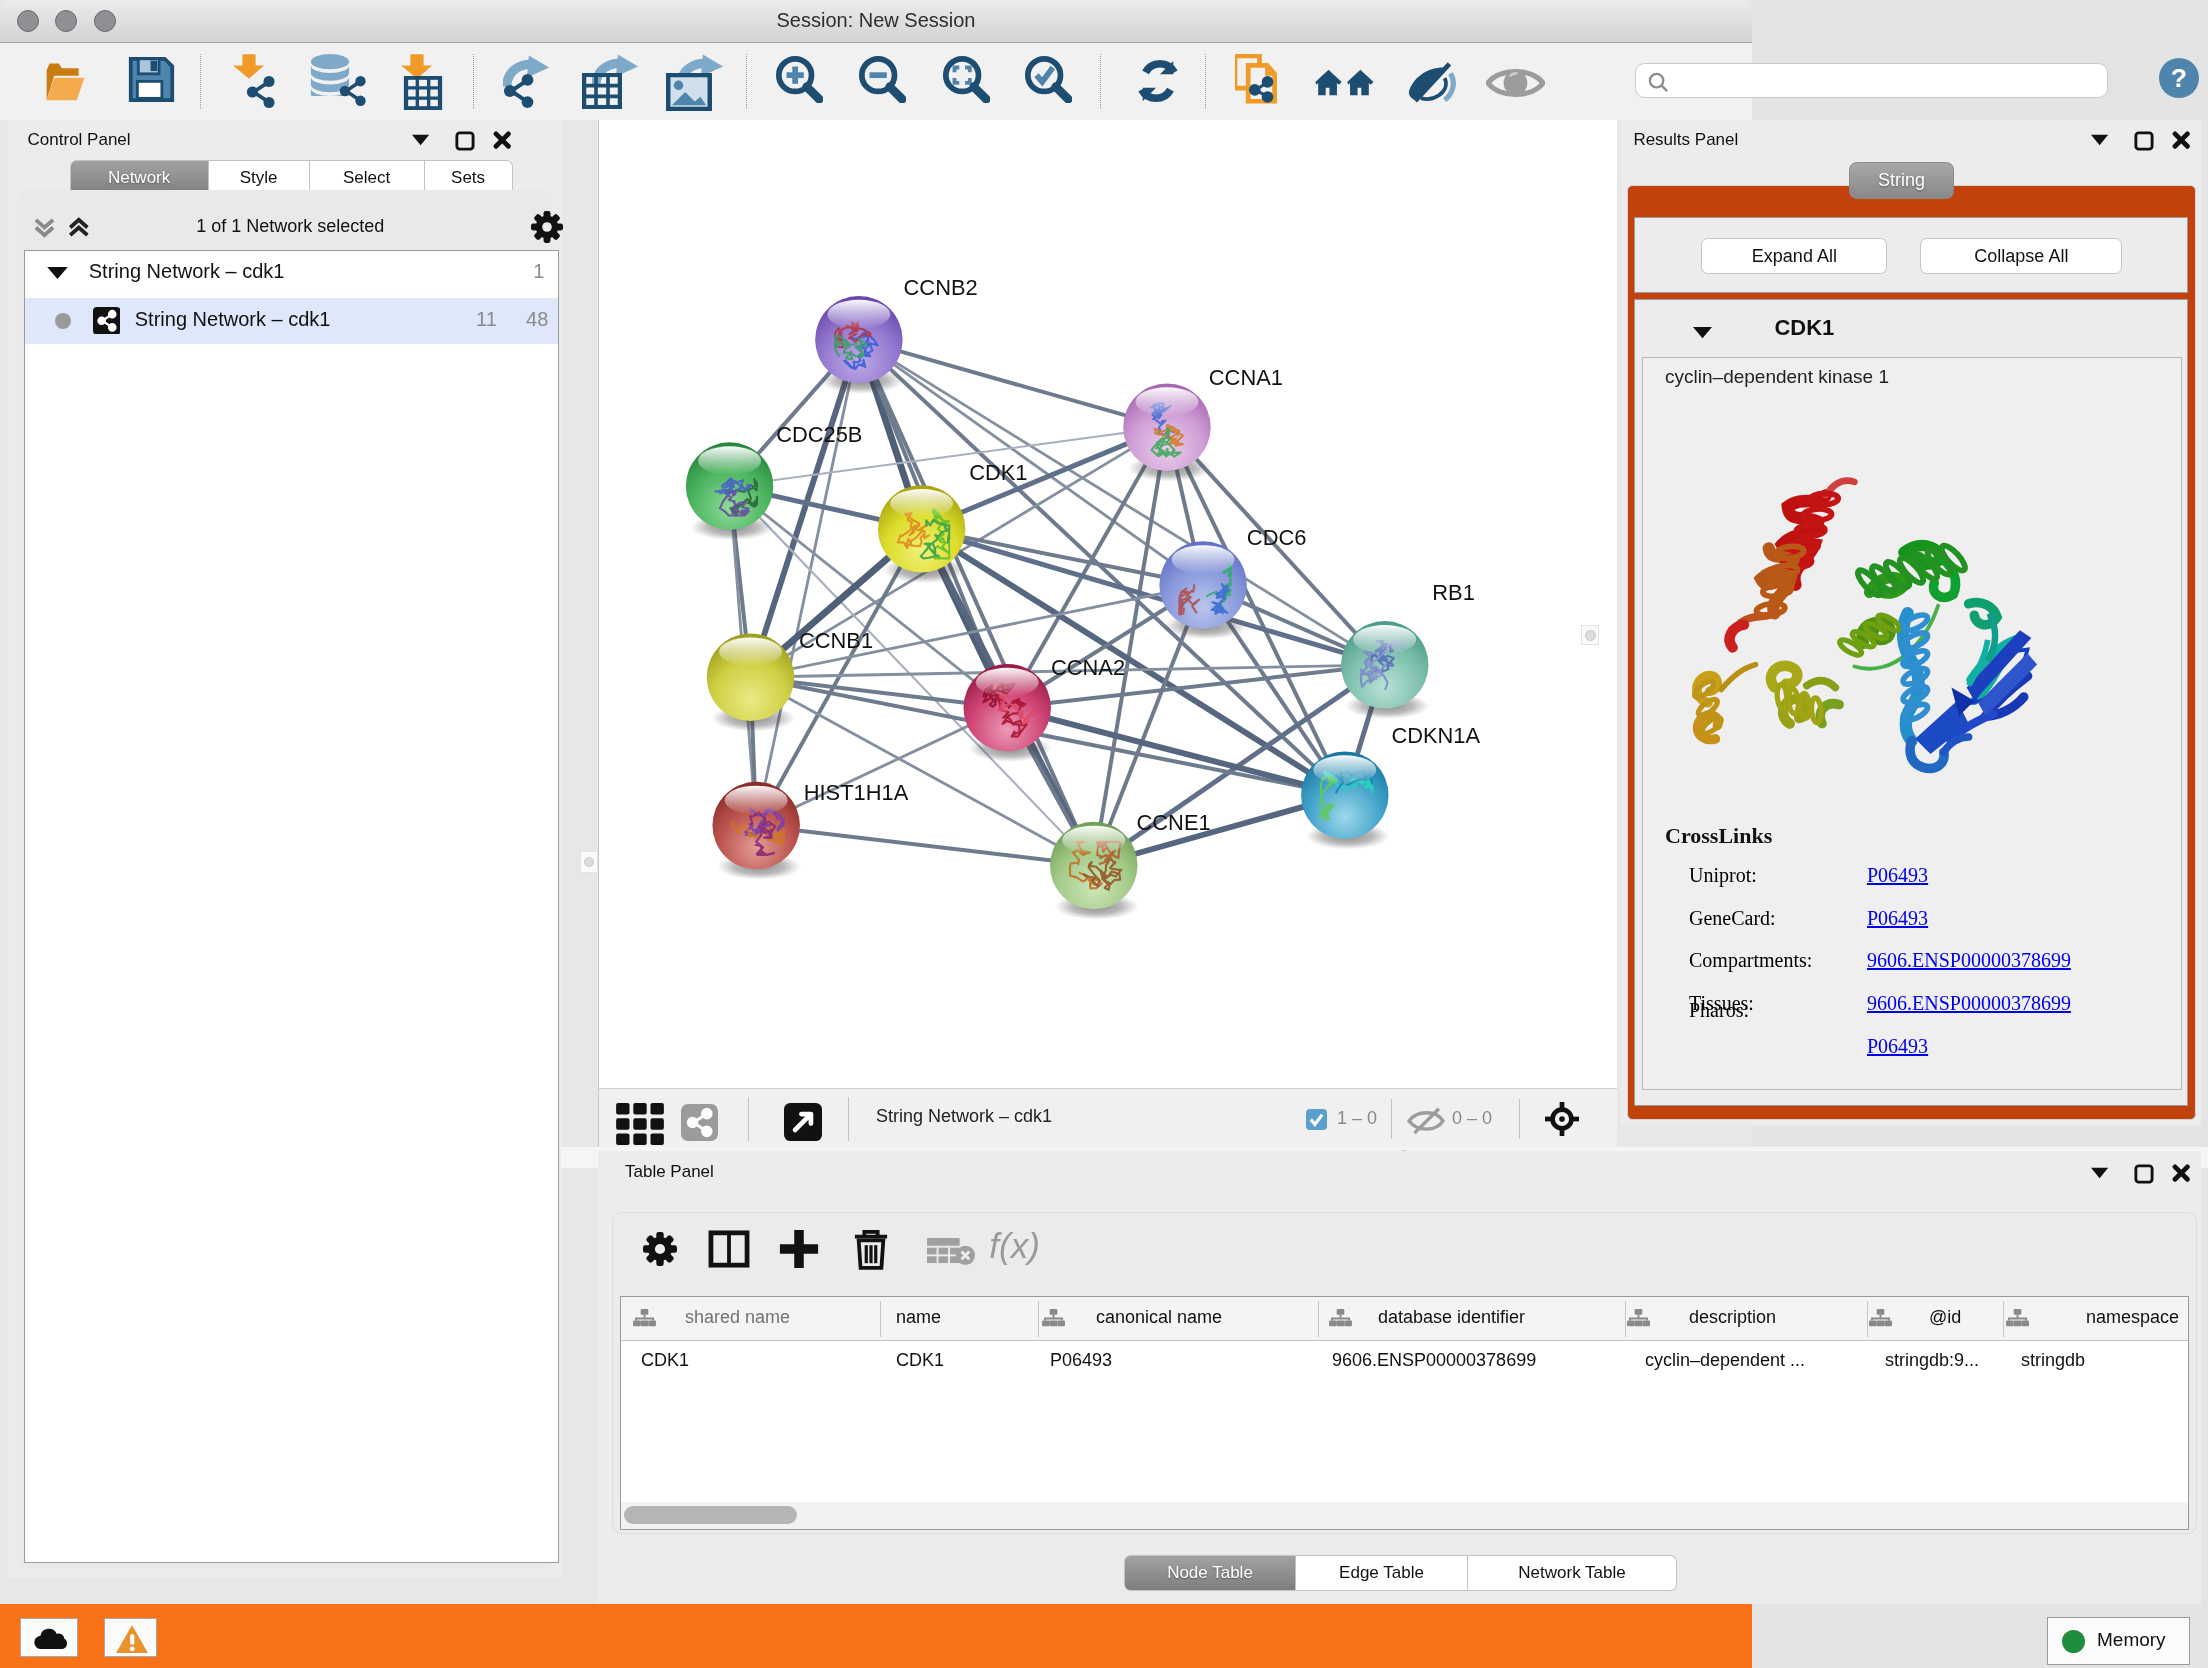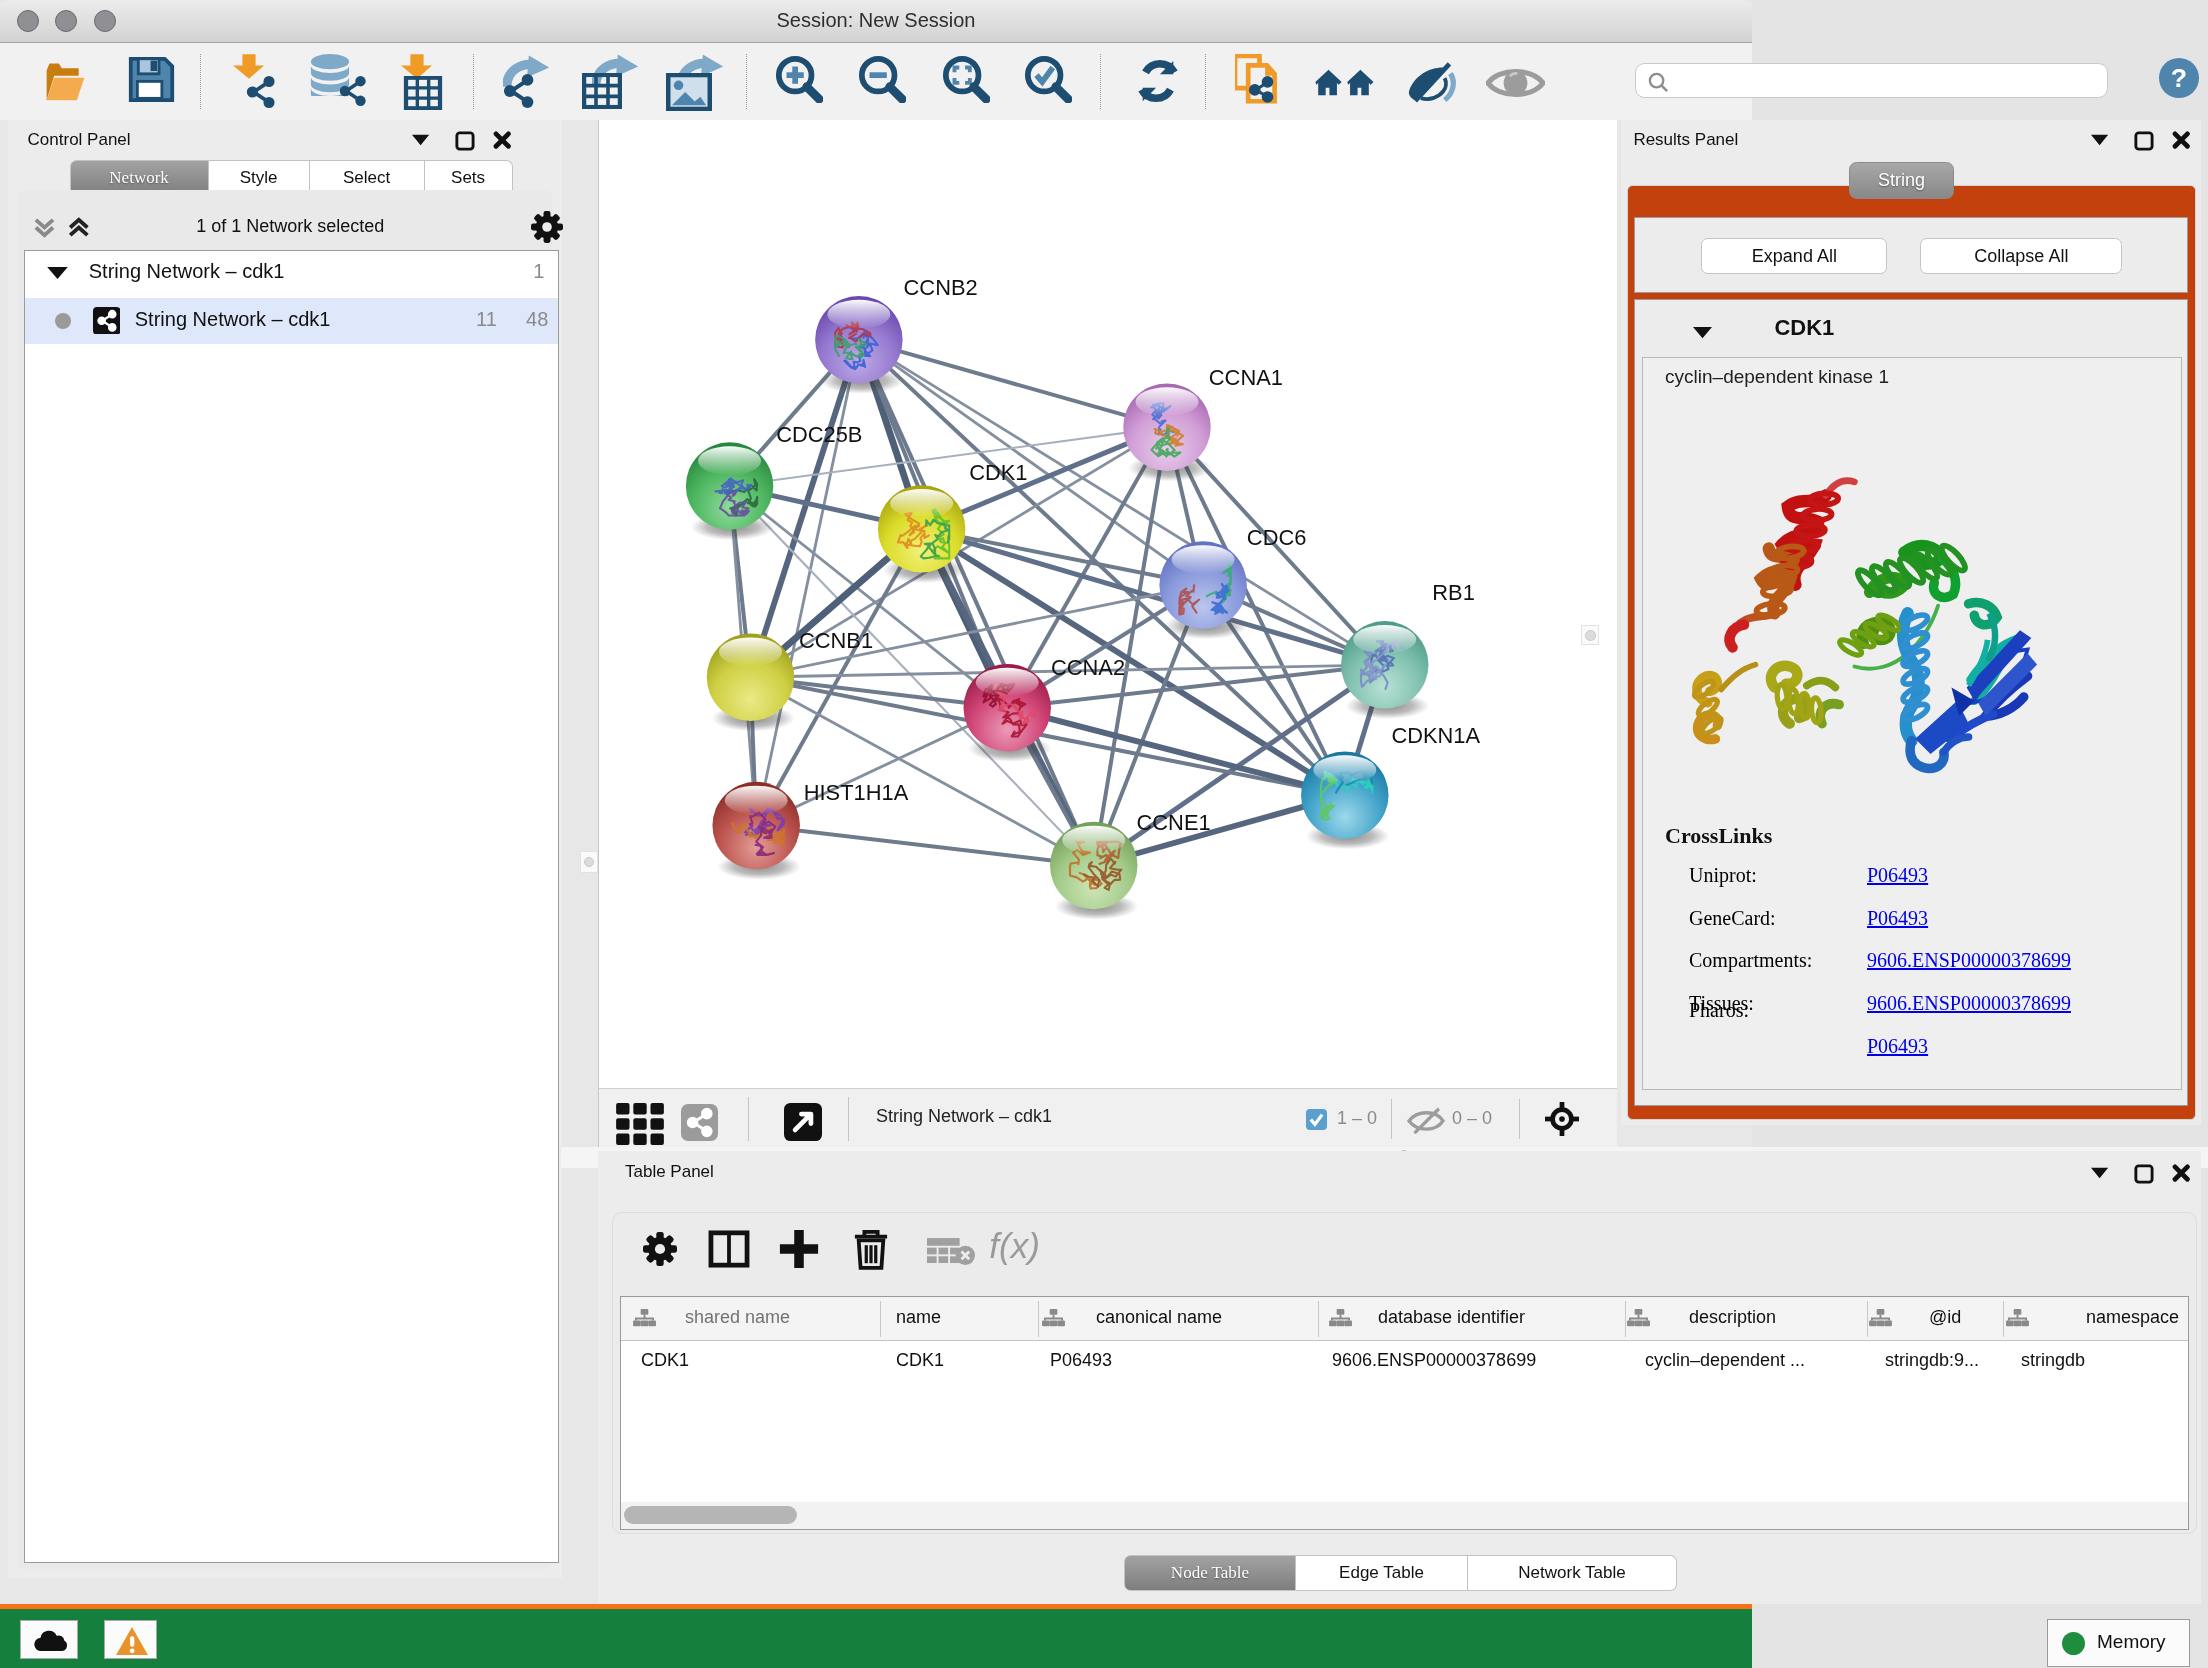--- a/index.html
+++ b/index.html
@@ -9,25 +9,25 @@
 #title { position:absolute; top:8.6px; width:100%; text-align:center; font-size:20px; color:#2e2e2e; }
 #toolbar { position:absolute; left:0; top:43px; width:100%; height:77px; background:#f1f1f1; }
 .vsep { position:absolute; top:11.4px; height:55px; width:0; border-left:1.9px dotted #9a9a9a; }
 #searchbox { position:absolute; left:1635px; top:20px; width:473px; height:35px; background:#fff; border:1.9px solid #c9c9c9; border-radius:9.5px; }
 .panel-title { font-size:17px; color:#111; }
 #cp { position:absolute; left:7.6px; top:120px; width:554px; height:1458px; background:#ececec; }
 #netview { position:absolute; left:598px; top:120px; width:1019px; height:968px; background:#fff; border-left:1px solid #c8c8c8; }
 #nettools { position:absolute; left:598px; top:1088px; width:1019px; height:59px; background:#f0f0f0; border-top:1px solid #cfcfcf; border-left:1px solid #c8c8c8; }
 #rp { position:absolute; left:1621px; top:120px; width:580px; height:1005px; background:#ececec; }
 #tp { position:absolute; left:598px; top:1151px; width:1603px; height:453px; background:#ececec; }
-#statusbar { position:absolute; left:0; top:1604px; width:100%; height:65px; background:#15803d; border-top:5px solid #f97316; }
+#statusbar { position:absolute; left:0; top:1604px; width:100%; height:65px; background:#f97316; border-top:3px solid #f97316; }
 .tab { display:inline-block; height:36px; line-height:34px; text-align:center; background:#fff; border:1px solid #c2c2c2; border-left:none; font-size:17px; color:#111; vertical-align:top; }
 .tab.first { border-left:1px solid #c2c2c2; border-radius:6.7px 0 0 6.7px; }
 .tab.last { border-radius:0 6.7px 6.7px 0; }
-.tab.sel { background:linear-gradient(#a2a2a2,#7e7e7e); color:#fff; text-shadow:0 1px 1.9px rgba(0,0,0,0.4);font-family:Liberation Serif, serif; }
+.tab.sel { background:linear-gradient(#a2a2a2,#7e7e7e); color:#fff; text-shadow:0 1px 1.9px rgba(0,0,0,0.4); }
 .btn { display:inline-block; background:#fff; border:1px solid #c4c4c4; border-radius:6.7px; font-size:18px; color:#111; text-align:center; }
 a.lk { color:#0000e6; }
 </style></head><body>
 <div id="win">
 
 <div id="titlebar">
 <div class="tl" style="left:17px"></div>
 <div class="tl" style="left:55px"></div>
 <div class="tl" style="left:94px"></div>
 <div id="title">Session: New Session</div>

